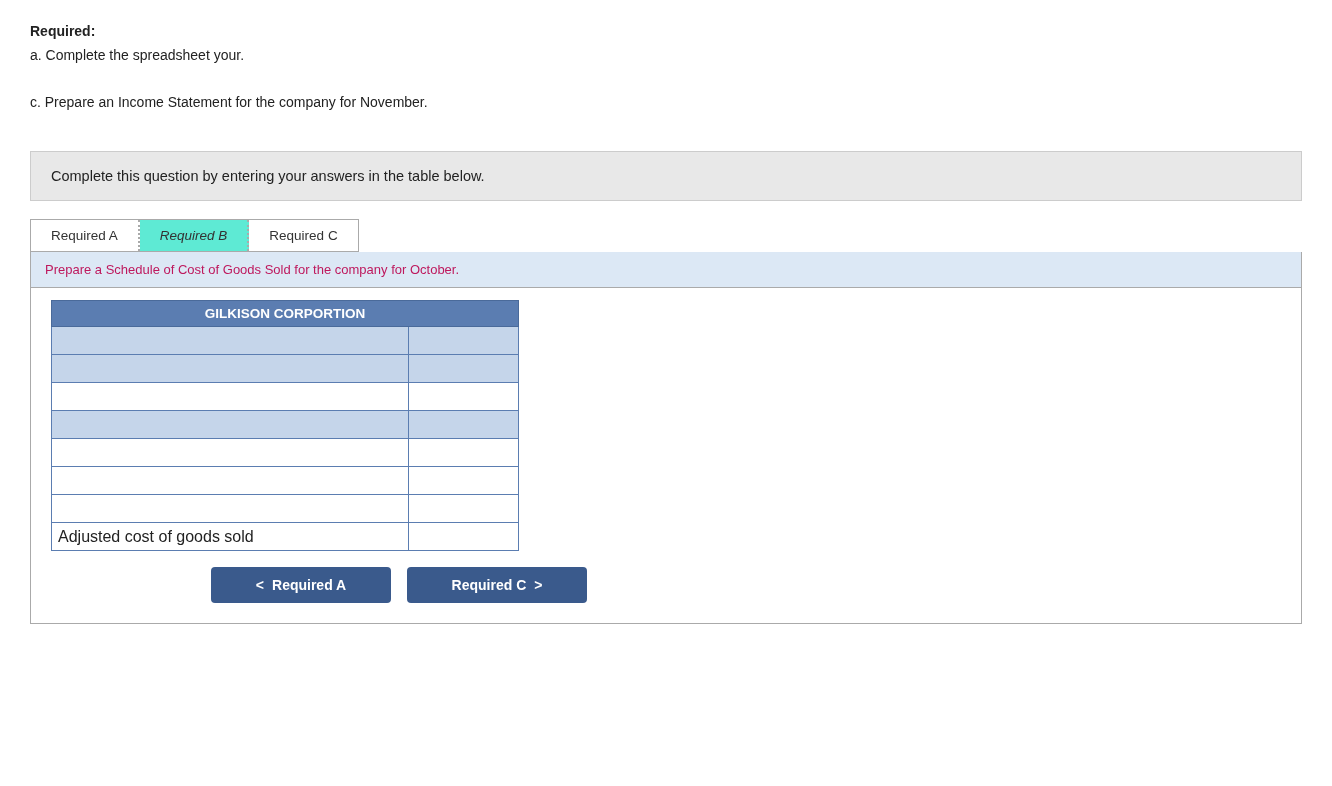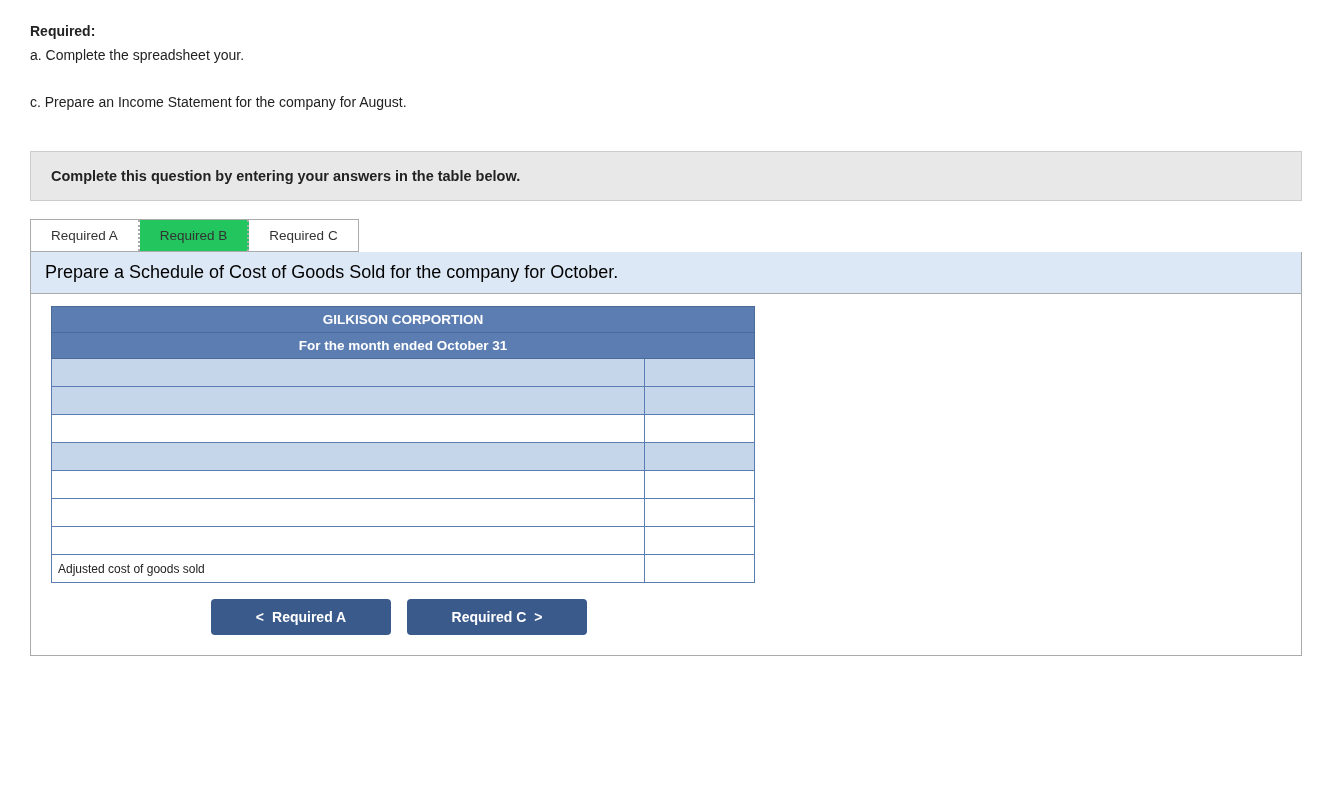--- a/index.html
+++ b/index.html
@@ -19,21 +19,21 @@
     }
     .instructions strong {
       font-weight: bold;
     }
 
     .complete-box {
       background: #e8e8e8;
       border: 1px solid #ccc;
       padding: 16px 20px;
       margin-bottom: 18px;
-      font-weight: bold;
+      font-weight: normal;
       font-size: 14.5px;
     }
 
     .tabs-container {
       border: 1px solid #aaa;
       display: inline-flex;
       margin-bottom: 0;
     }
     .tab {
       padding: 8px 20px;
@@ -41,45 +41,46 @@
       background: #fff;
       cursor: pointer;
       font-size: 13.5px;
       color: #333;
       white-space: nowrap;
     }
     .tab:last-child {
       border-right: none;
     }
     .tab.active {
-      background: #22c55e;
+      background: #5eead4;
       font-weight: normal;
+      font-style: italic;
     }
 
     .tab-section {
       border: 1px solid #aaa;
       border-top: none;
       margin-bottom: 20px;
     }
 
     .tab-description {
       background: #dce8f5;
       padding: 10px 14px;
-      font-size: 18px;
-      color: #000000;
+      font-size: 13px;
+      color: #be185d;
       border-bottom: 1px solid #aaa;
     }
 
     .spreadsheet-wrapper {
       padding: 12px 20px 20px 20px;
     }
 
     .schedule-table {
       border-collapse: collapse;
-      width: 704px;
+      width: 468px;
       border-radius: 20px;
     }
 
     .schedule-header-row td {
       background: #5b7db1;
       color: #fff;
       font-weight: bold;
       text-align: center;
       padding: 5px 8px;
       border: 1px solid #4a6a9a;
@@ -106,21 +107,21 @@
     }
     .schedule-data-row.blue-row td.label-cell {
       background: #c5d5ea;
     }
     .schedule-data-row.blue-row td.value-cell {
       background: #c5d5ea;
     }
 
     .schedule-data-row.last-row td.label-cell {
       background: #fff;
-      font-size: 12px;
+      font-size: 16px;
     }
 
     input[type="text"] {
       width: 100%;
       height: 100%;
       border: none;
       outline: none;
       background: transparent;
       padding: 2px 4px;
       font-size: 13px;
@@ -152,21 +153,21 @@
     .chevron-left::before { content: "< "; }
     .chevron-right::after { content: " >"; }
   </style>
 </head>
 <body>
 
 <div class="instructions">
   <strong>Required:</strong><br>
   <span>a. Complete the spreadsheet your.</span><br>
   <br>
-  <span>c. Prepare an Income Statement for the company for August.</span>
+  <span>c. Prepare an Income Statement for the company for November.</span>
 </div>
 
 <div class="complete-box">
   <span>Complete this question by entering your answers in the table below.</span>
 </div>
 
 <div>
   <div class="tabs-container">
     <div class="tab">
       <span>Required A</span>
@@ -182,23 +183,20 @@
   <div class="tab-section">
     <div class="tab-description">
       <span>Prepare a Schedule of Cost of Goods Sold for the company for October.</span>
     </div>
 
     <div class="spreadsheet-wrapper">
       <table class="schedule-table">
         <tbody>
           <tr class="schedule-header-row">
             <td colspan="2">GILKISON CORPORTION</td>
-          </tr>
-          <tr class="schedule-header-row">
-            <td colspan="2">For the month ended October 31</td>
           </tr>
 
           <tr class="schedule-data-row blue-row">
             <td class="label-cell">
               <input type="text" style="">
             </td>
             <td class="value-cell">
               <input type="text" style="">
             </td>
           </tr>

